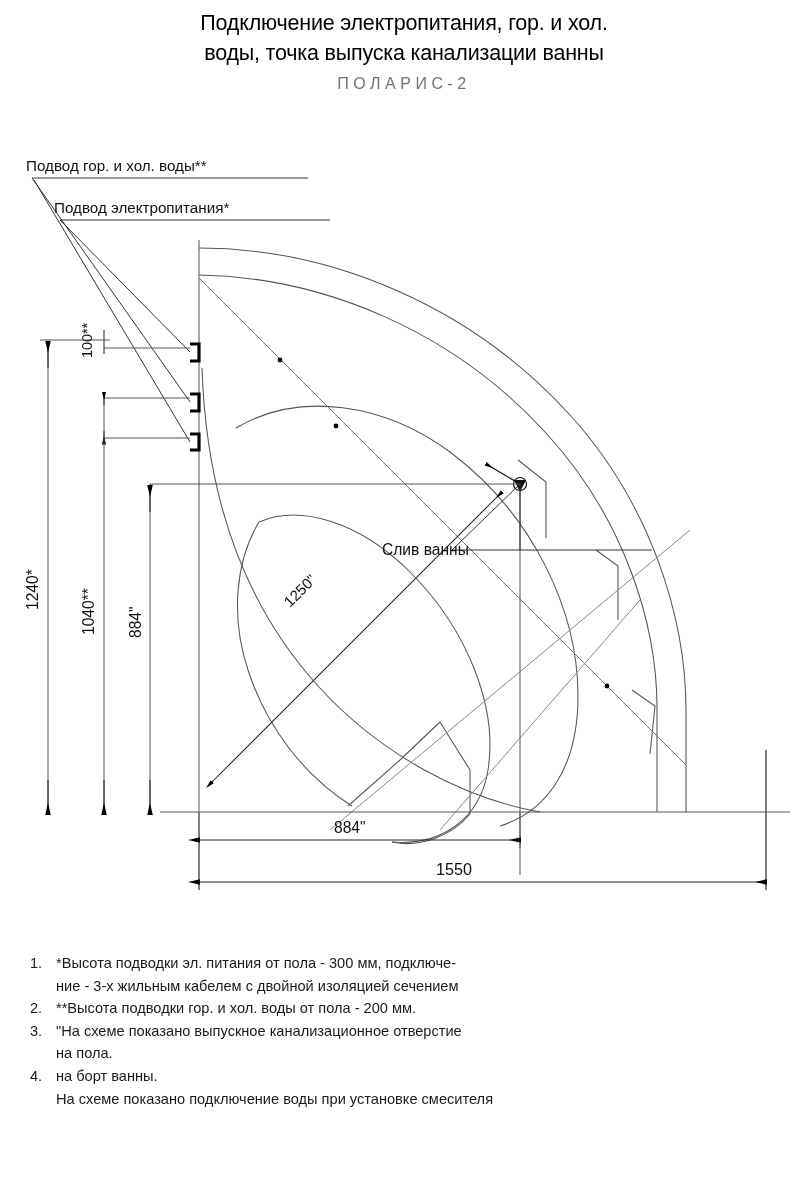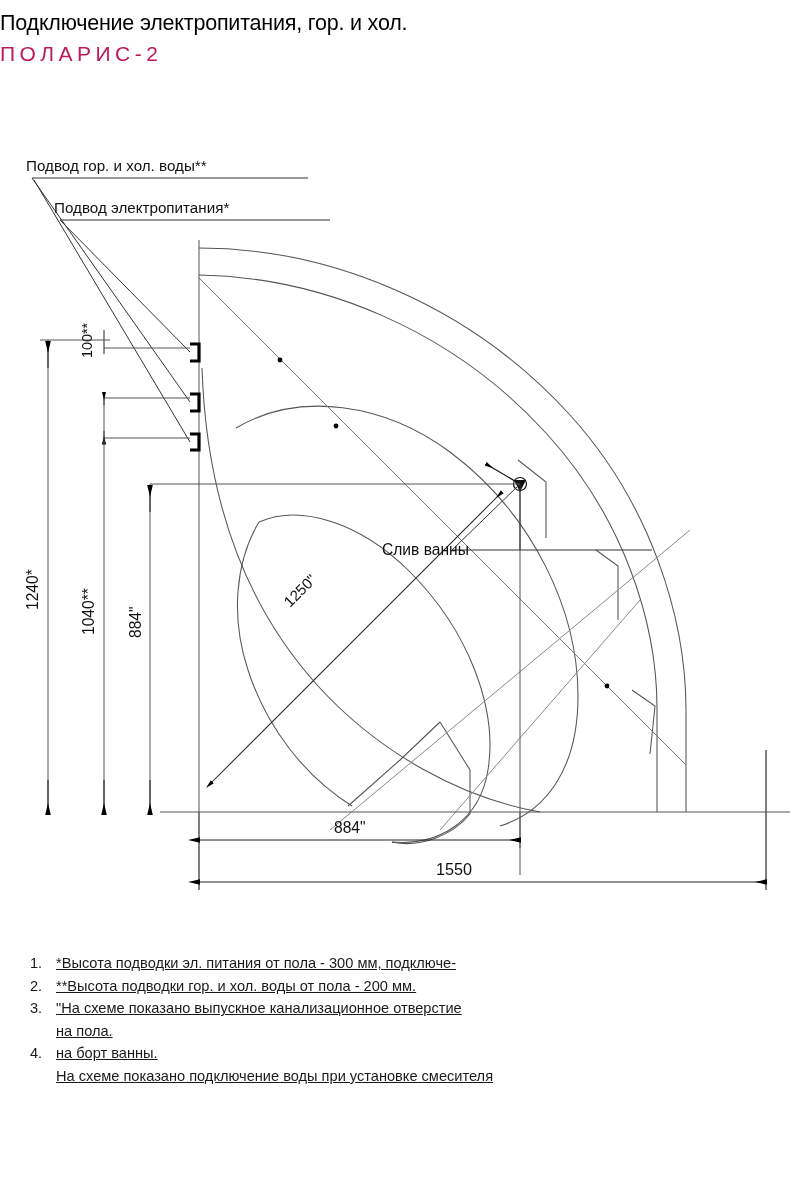--- a/index.html
+++ b/index.html
@@ -21,33 +21,34 @@
     height: 1198px;
     background: #ffffff;
   }
 
   
   .title-block {
     position: absolute;
     left: 0;
     top: 8px;
     width: 808px;
+    text-align: center;
   }
   .title-line {
     font-size: 21.5px;
     line-height: 30px;
     letter-spacing: -0.2px;
     color: #000;
     white-space: nowrap;
   }
   .title-model {
-    font-size: 21px;
+    font-size: 16px;
     line-height: 32px;
     letter-spacing: 4.5px;
-    color: #be185d;
+    color: #737373;
   }
 
   
   #drawing {
     position: absolute;
     left: 0;
     top: 130px;
     width: 808px;
     height: 800px;
     text-align: center;
@@ -72,30 +73,30 @@
   .note-num {
     width: 26px;
     flex: 0 0 26px;
     text-align: left;
   }
   .note-body {
     flex: 1 1 auto;
   }
   .note-body .cont {
     display: block;
-    text-decoration: underline;
   }
 </style>
 </head>
 <body>
 
 <div id="page">
 
   <div class="title-block">
     <div class="title-line">Подключение электропитания, гор. и хол.</div>
+    <div class="title-line">воды, точка выпуска канализации ванны</div>
     <div class="title-model">ПОЛАРИС-2</div>
   </div>
 
   <div id="drawing">
     <svg width="808" height="800" viewBox="0 0 808 800" xmlns="http://www.w3.org/2000/svg">
       <defs>
         <marker id="ar" markerWidth="12" markerHeight="8" refX="11" refY="4" orient="auto" markerUnits="userSpaceOnUse">
           <path d="M0,4 L12,1.2 L12,6.8 Z" fill="#000"></path>
         </marker>
         <marker id="arS" markerWidth="9" markerHeight="6" refX="8.5" refY="3" orient="auto" markerUnits="userSpaceOnUse">
@@ -262,20 +263,21 @@
       </g>
     </svg>
   </div>
 
   <div class="notes">
 
     <div class="note">
       <span class="note-num">1.</span>
       <span class="note-body">
         <span class="cont">*Высота подводки эл. питания от пола - 300 мм, подключе-</span>
+        <span class="cont">ние - 3-х жильным кабелем с двойной изоляцией сечением</span>
       </span>
     </div>
 
     <div class="note">
       <span class="note-num">2.</span>
       <span class="note-body">
         <span class="cont">**Высота подводки гор. и хол. воды от пола - 200 мм.</span>
       </span>
     </div>
 

